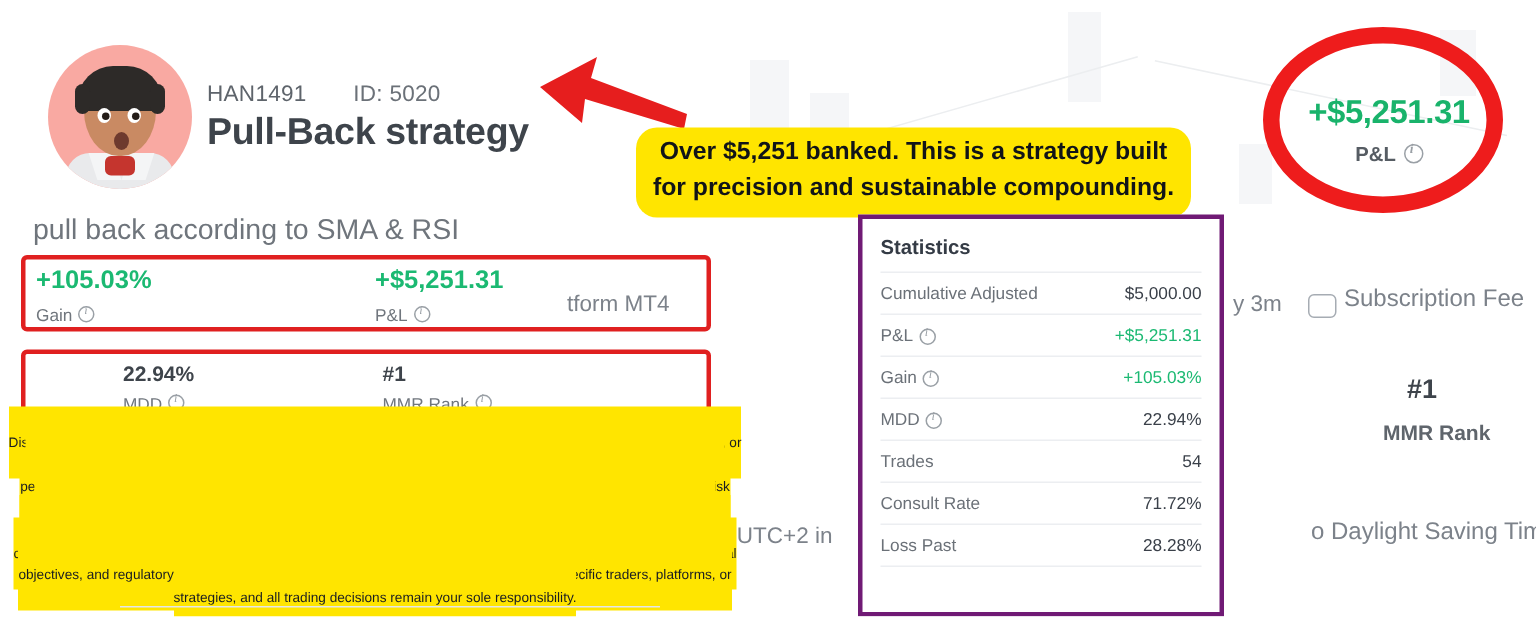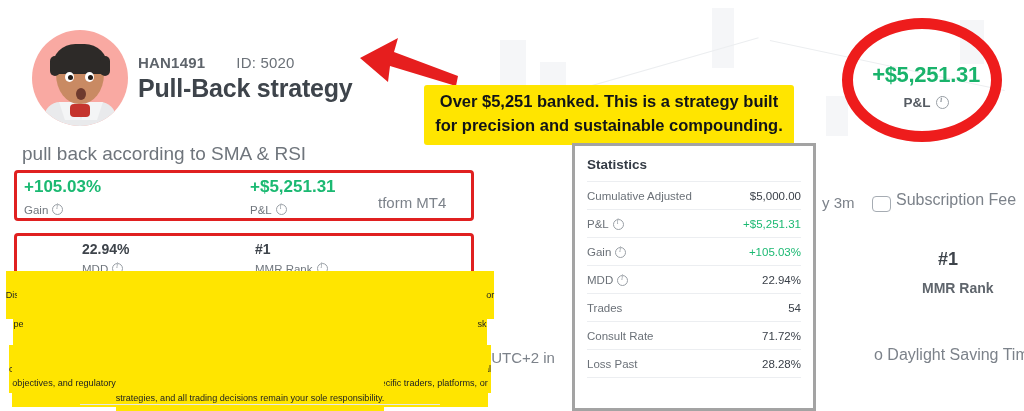--- a/index.html
+++ b/index.html
@@ -29,35 +29,35 @@
   .av-eyeR{position:absolute;left:53px;top:42px;width:9px;height:10px;border-radius:50%;background:#ffffff;}
   .av-pupL{position:absolute;left:36px;top:45px;width:5px;height:5px;border-radius:50%;background:#241c18;}
   .av-pupR{position:absolute;left:56px;top:45px;width:5px;height:5px;border-radius:50%;background:#241c18;}
   .av-mouth{position:absolute;left:44px;top:58px;width:10px;height:12px;border-radius:50%;background:#6e3a2e;}
   .av-shirt{position:absolute;left:12px;top:72px;width:72px;height:34px;border-radius:16px 16px 0 0;background:#e9eaec;}
   .av-collarL{position:absolute;left:30px;top:72px;width:16px;height:18px;background:#f4f5f6;transform:skewX(18deg);}
   .av-collarR{position:absolute;left:52px;top:72px;width:16px;height:18px;background:#f4f5f6;transform:skewX(-18deg);}
   .av-tie{position:absolute;left:38px;top:74px;width:20px;height:13px;border-radius:4px;background:#c5352e;}
 
   .id-line{position:absolute;left:138px;top:54px;font-size:15px;color:#6b7178;letter-spacing:.2px;}
-  .id-line .han{font-weight:700;color:#5e646b;}
+  .id-line .han{font-weight:400;color:#5e646b;}
   .id-line .idv{margin-left:31px;}
   .strat-title{position:absolute;left:138px;top:74px;font-size:25px;font-weight:700;color:#3e444b;letter-spacing:-.2px;}
   .subtitle{position:absolute;left:22px;top:143px;font-size:19px;color:#6f757c;}
 
   
   .arrow{position:absolute;left:358px;top:36px;width:104px;height:56px;}
 
   
   .callout{
     position:absolute;left:424px;top:85px;width:370px;
     background:#ffe500;color:#111418;
     font-size:16.5px;font-weight:700;line-height:1.45;
     text-align:center;padding:5px 10px 7px;box-sizing:border-box;
-    border-radius:3px;
+    border-radius:14px;
   }
 
   
   .circle{
     position:absolute;left:842px;top:18px;width:160px;height:124px;
     border:11px solid #ee1c1c;border-radius:50%;box-sizing:border-box;
   }
   .circ-val{position:absolute;left:856px;top:62px;width:140px;text-align:center;
     font-size:22px;font-weight:700;color:#19b36b;letter-spacing:-.3px;}
   .circ-lbl{position:absolute;left:856px;top:94px;width:140px;text-align:center;
@@ -87,21 +87,21 @@
 
   .ico{display:inline-block;width:11px;height:11px;border:1.3px solid #9aa0a6;border-radius:50%;
        position:relative;top:2px;margin-left:5px;}
   .ico::after{content:"i";position:absolute;left:3.4px;top:-2.6px;font-size:9px;font-style:italic;color:#9aa0a6;font-family:"Liberation Serif",serif;}
   .ico-sm{width:9px;height:9px;top:1px;margin-left:4px;}
   .ico-sm::after{left:2.8px;top:-3px;font-size:8px;}
 
   
   .stats{
     position:absolute;left:572px;top:143px;width:244px;height:268px;
-    border:3px solid #a3a3a3;background:#fff;box-sizing:border-box;
+    border:3px solid #701a75;background:#fff;box-sizing:border-box;
     padding:0 12px;
   }
   .stats h3{margin:0;padding:11px 0 9px;font-size:13.5px;font-weight:700;color:#343b45;}
   .srow{display:flex;justify-content:space-between;align-items:center;
         border-top:1px solid #eceef1;padding:7.5px 0 7.5px;font-size:11.5px;}
   .srow .sl{color:#6b7178;display:flex;align-items:center;}
   .srow .sv{color:#3a4049;font-weight:400;}
   .srow .sv.pos{color:#1bb972;}
 
   

